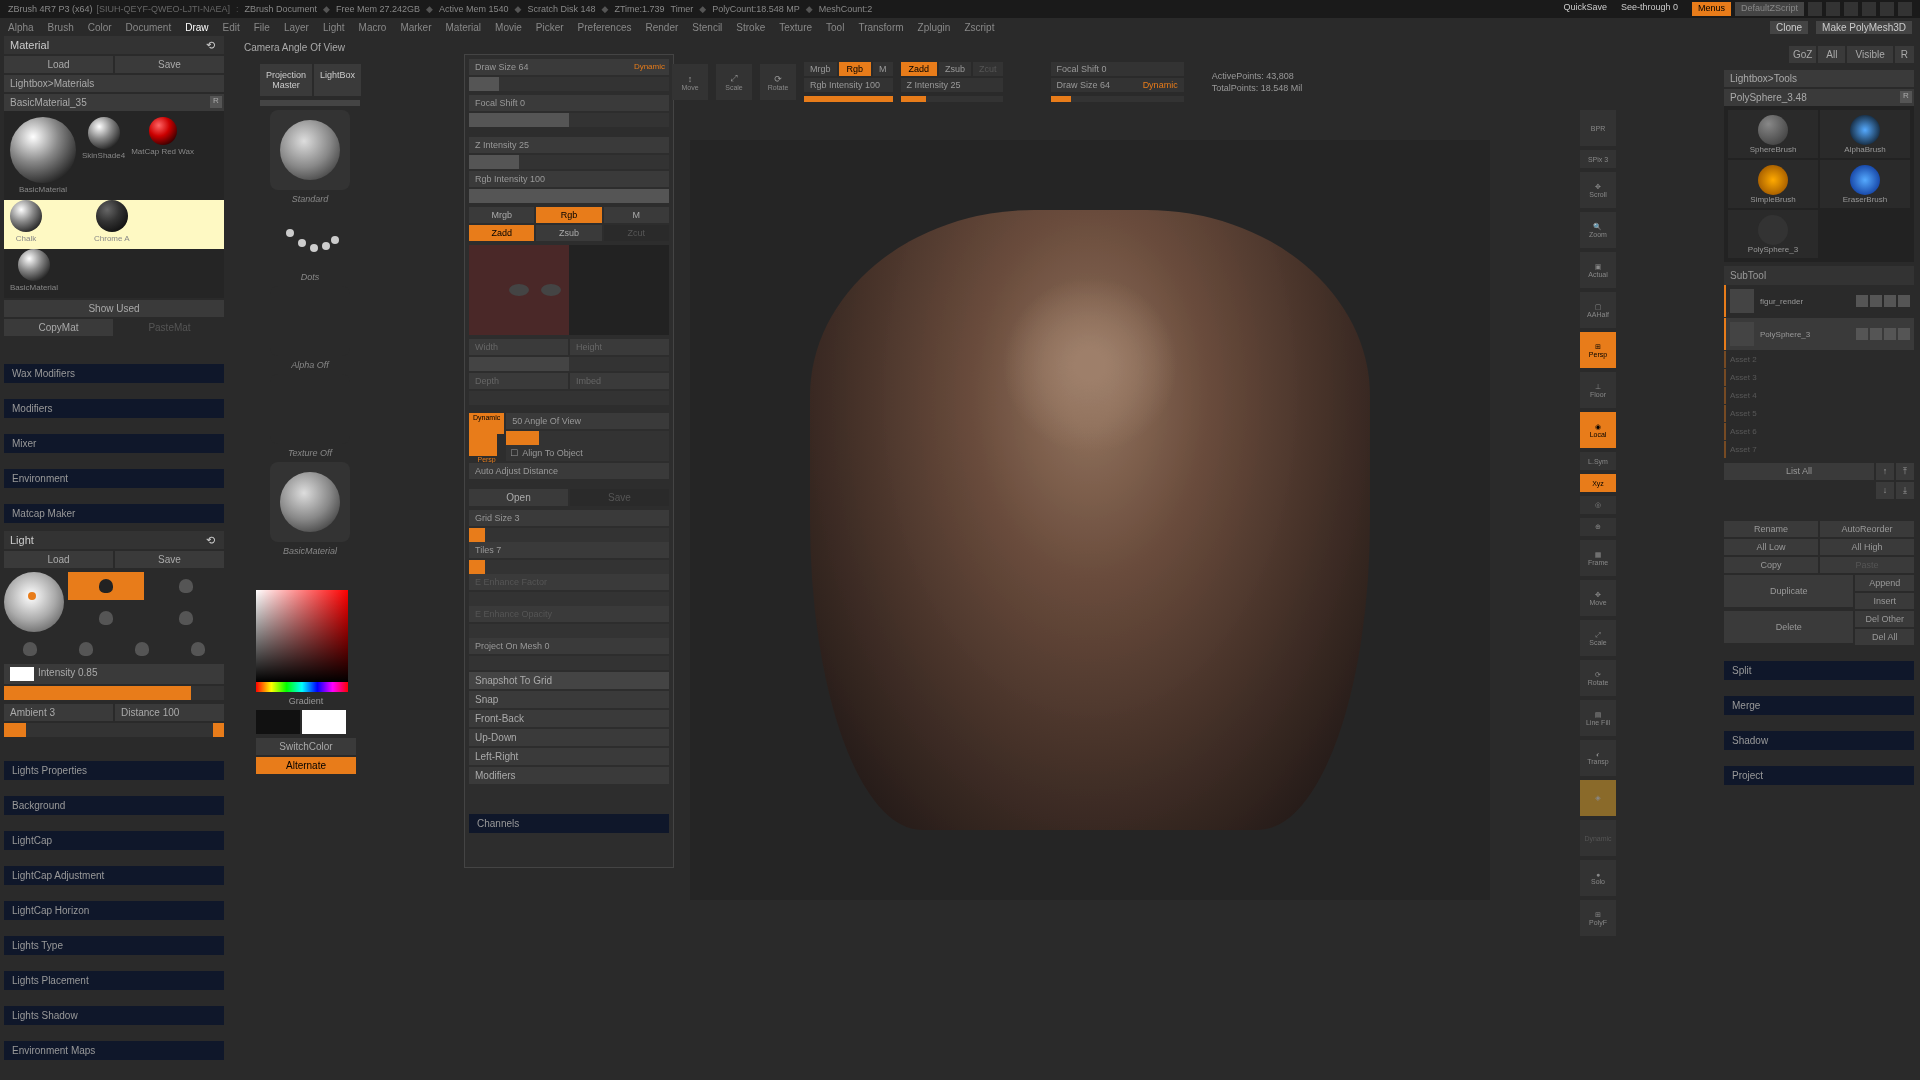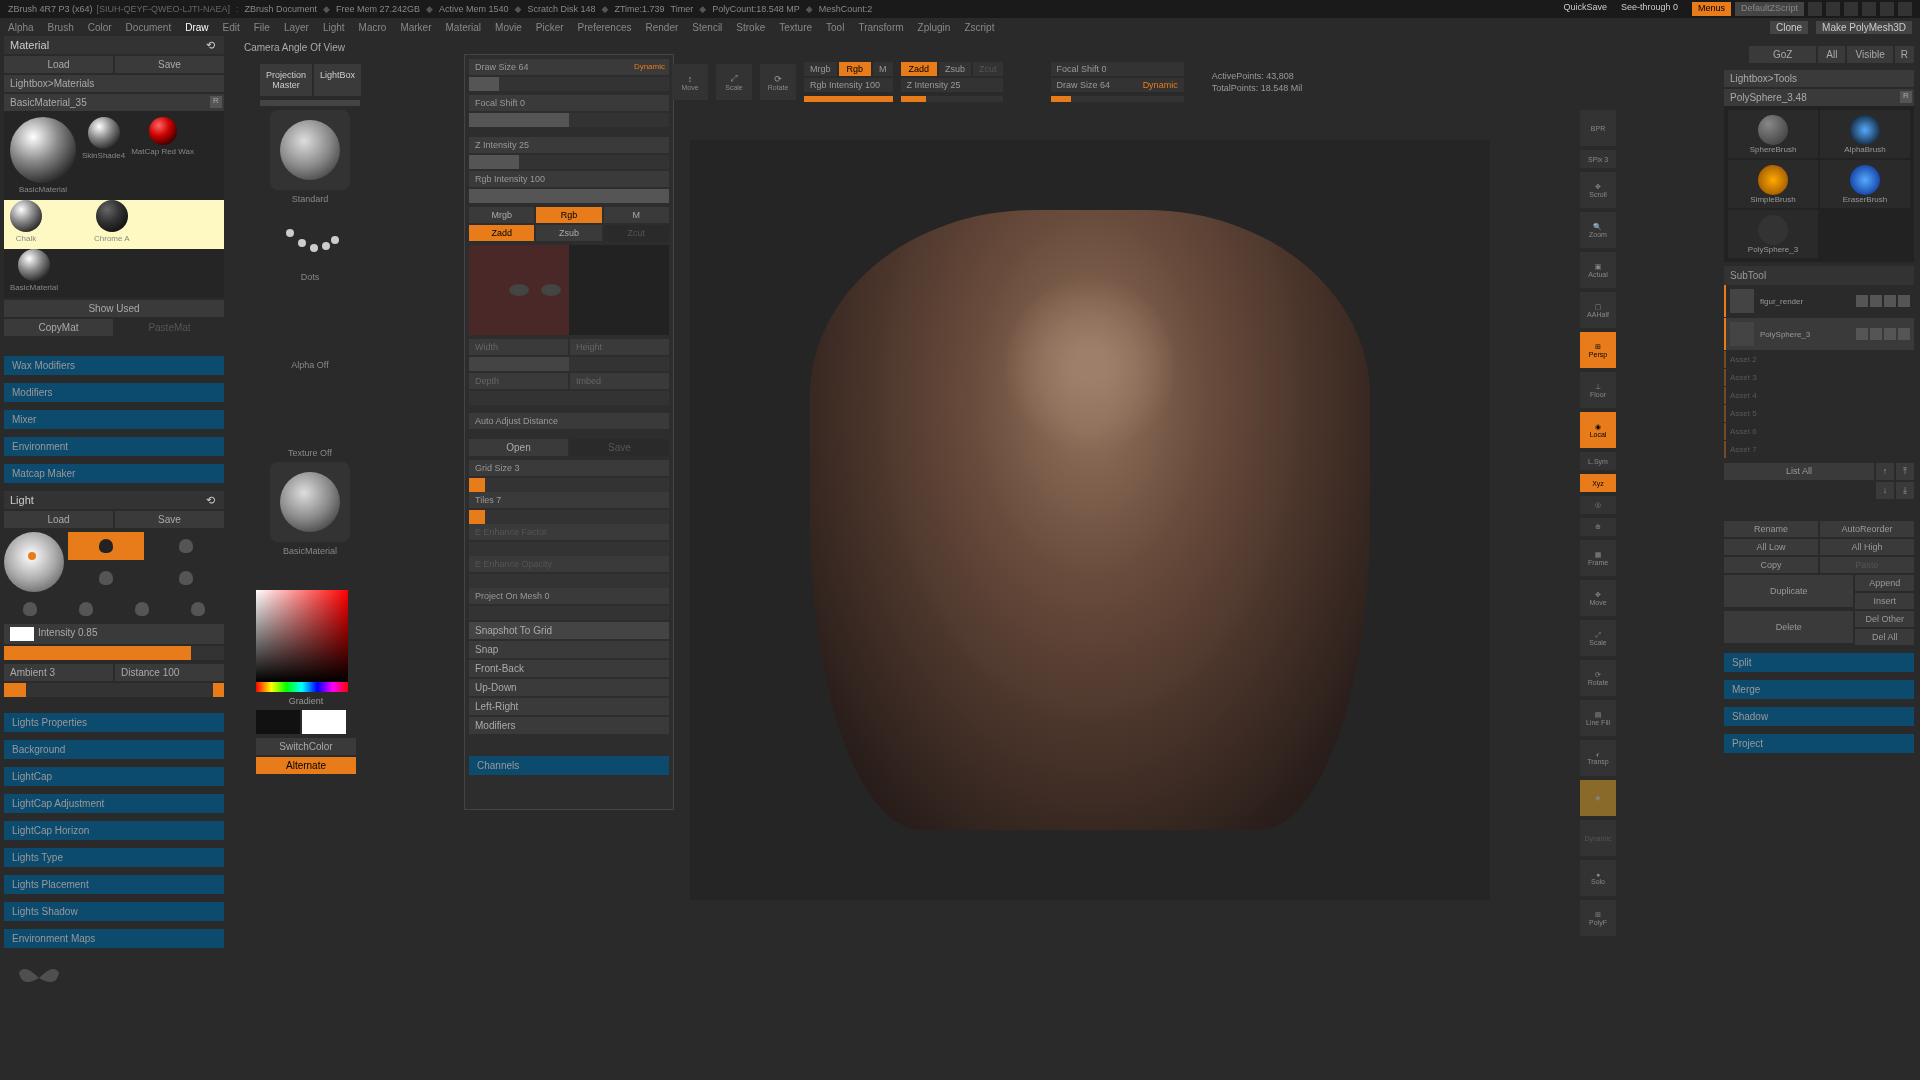--- a/index.html
+++ b/index.html
@@ -27,39 +27,39 @@
 .btn.dark { background: #2a2a2a; }
 .slider-label { background: #3a3a3a; padding: 3px 6px; font-size: 10px; color: #aaa; margin-top: 2px; position: relative; }
 .slider-label .r-box { position: absolute; right: 2px; top: 2px; background: #555; width: 12px; height: 12px; text-align: center; font-size: 8px; }
 .material-ball { display: flex; flex-direction: column; align-items: center; gap: 2px; }
 .ball { width: 42px; height: 42px; border-radius: 50%; background: radial-gradient(circle at 35% 30%, #fff, #888 40%, #222 80%); }
 .ball.small { width: 32px; height: 32px; }
 .ball.red { background: radial-gradient(circle at 35% 30%, #ff6666, #cc0000 40%, #330000 80%); width: 28px; height: 28px; }
 .ball.dark { background: radial-gradient(circle at 35% 30%, #666, #333 40%, #111 80%); }
 .ball-label { font-size: 8px; color: #888; }
 
-.section-item { background: #0c4a6e; padding: 4px 8px; margin-top: 8px; color: #999; font-size: 10px; cursor: pointer; }
+.section-item { background: #0f172a; padding: 4px 8px; margin-top: 16px; color: #999; font-size: 10px; cursor: pointer; }
 .light-cell { background: #2a2a2a; display: flex; align-items: center; justify-content: center; padding: 6px; }
 .light-cell.orange-bg { background: #e87c1a; }
 .light-cell.big { grid-column: span 1; grid-row: span 1; width: 60px; height: 60px; border-radius: 50%; background: radial-gradient(circle at 45% 40%, #fff, #aaa 50%, #555 90%); position: relative; }
 .sun-dot { width: 8px; height: 8px; background: #e87c1a; border-radius: 50%; position: absolute; top: 20px; left: 24px; }
 .bulb { width: 14px; height: 14px; background: #555; border-radius: 50% 50% 40% 40%; }
 
 .color-swatch { width: 24px; height: 14px; background: #fff; display: inline-block; }
 .slider-bar { height: 14px; background: #333; position: relative; margin-top: 2px; }
 .slider-fill { position: absolute; left: 0; top: 0; bottom: 0; background: #e87c1a; }
 
 .butterfly { width: 50px; height: 40px; margin: 10px; opacity: 0.4; }
 
 
 .brush-panel { position: absolute; left: 260px; top: 40px; width: 100px; }
 .proj-master { background: #3a3a3a; padding: 6px; text-align: center; font-size: 9px; color: #ccc; }
 .brush-thumb { width: 80px; height: 80px; background: #333; border-radius: 8px; margin: 4px auto; display: flex; align-items: center; justify-content: center; }
 .brush-ball { width: 60px; height: 60px; border-radius: 50%; background: radial-gradient(circle at 40% 35%, #ddd, #888 50%, #333 90%); }
-.brush-label { text-align: center; font-size: 9px; color: #888; margin-top: 2px; }
+.brush-label { text-align: center; font-size: 9px; color: #888; margin-top: 2px; font-style: italic; }
 .dots-thumb { width: 80px; height: 60px; background: #2a2a2a; margin: 4px auto; display: flex; align-items: center; justify-content: center; }
 
 .color-picker-area { position: absolute; left: 256px; top: 590px; width: 100px; }
 .color-picker { width: 92px; height: 92px; background: linear-gradient(to bottom, transparent, #000), linear-gradient(to right, #fff, #f00); position: relative; }
 .hue-bar { width: 92px; height: 10px; background: linear-gradient(to right, #f00, #ff0, #0f0, #0ff, #00f, #f0f, #f00); }
 .gradient-label { text-align: center; font-size: 9px; margin-top: 4px; }
 .switch-row { display: flex; gap: 2px; margin-top: 4px; }
 .sw-box { width: 44px; height: 24px; }
 
 
@@ -166,21 +166,21 @@
   <span>Transform</span>
   <span>Zplugin</span>
   <span>Zscript</span>
   <div class="right-side">
     <span class="goz-btn">Clone</span>
     <span class="goz-btn">Make PolyMesh3D</span>
   </div>
 </div>
 
 <div style="position:absolute;right:6px;top:46px;display:flex;gap:2px">
-  <span class="btn" style="flex:none;padding:3px 24px">GoZ</span>
+  <span class="btn" style="flex:none;padding:3px 4px">GoZ</span>
   <span class="btn" style="flex:none;padding:3px 8px">All</span>
   <span class="btn" style="flex:none;padding:3px 8px">Visible</span>
   <span class="btn" style="flex:none;padding:3px 6px">R</span>
 </div>
 
 <div class="left-panel">
   <div class="panel-header">
     <span>Material</span>
     <span class="refresh">⟲</span>
   </div>
@@ -399,20 +399,37 @@
   </div>
   <div class="slider-bar">
       <div class="slider-fill" style="width:50%;background:#444"></div>
     </div>
   <div class="togs" style="margin-top:2px">
     <div class="field" style="color:#666">Depth</div>
     <div class="field" style="color:#666">Imbed</div>
   </div>
   <div class="slider-bar"></div>
   <div style="height:8px"></div>
+  <div class="togs">
+    <div style="display:flex;flex-direction:column">
+      <div class="btn orange" style="padding:1px 4px;font-size:7px">Dynamic</div>
+      <div class="grid-thumb" style="width:28px;height:22px"></div>
+      <div style="font-size:7px;text-align:center;color:#e87c1a">Persp</div>
+    </div>
+    <div style="flex:1">
+      <div class="field">50 Angle Of View</div>
+      <div class="slider-bar">
+          <div class="slider-fill" style="width:20%"></div>
+        </div>
+      <div class="checkbox-row">
+          <span>☐</span>
+          <span>Align To Object</span>
+        </div>
+    </div>
+  </div>
   <div class="field">Auto Adjust Distance</div>
   <div style="height:10px"></div>
   <div class="togs">
     <div class="btn">Open</div>
     <div class="btn dark" style="color:#555">Save</div>
   </div>
   <div class="field" style="margin-top:4px">Grid Size 3</div>
   <div class="slider-bar">
       <div class="slider-fill" style="width:8%"></div>
     </div>

